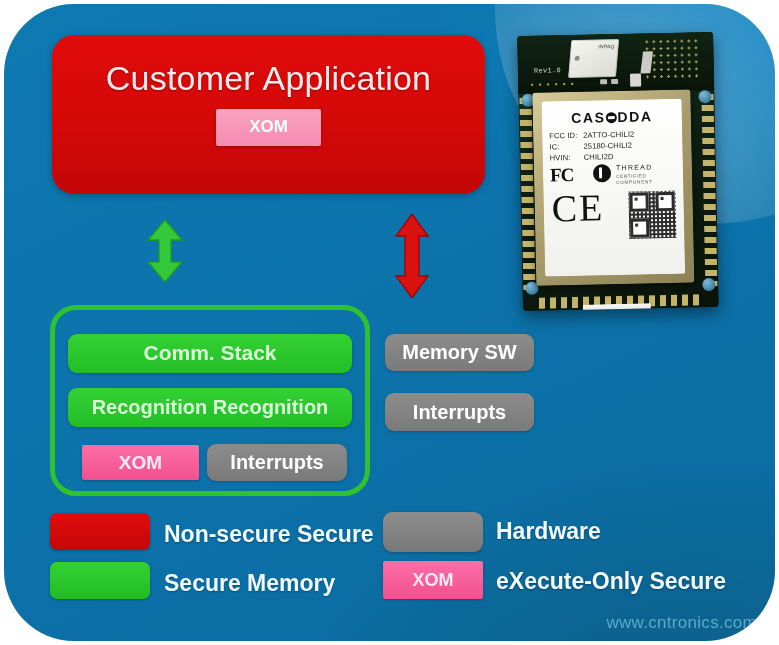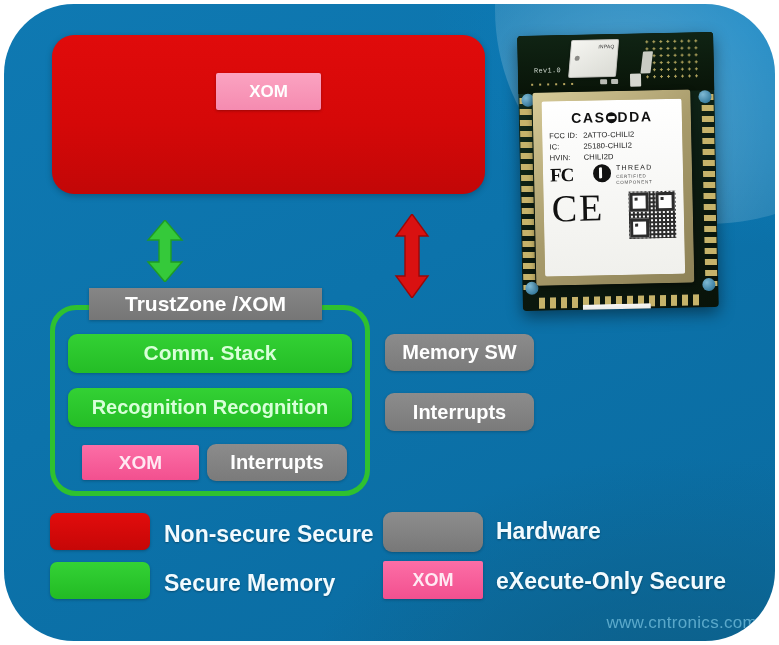--- a/index.html
+++ b/index.html
@@ -474,34 +474,34 @@
   .smd3 { left: 112px; top: 40px; width: 11px; height: 13px; background: #d5d7d0; }
   .smd4 { left: 124px; top: 18px; width: 10px; height: 22px; background: #c9ccc4; transform: skewX(-8deg); }
 </style>
 </head>
 <body>
 
 <div id="stage">
   <div class="canvas">
 
     <div class="box app-box">
+      <div class="app-title">Customer Application</div>
       <div class="xom-app">XOM</div>
     </div>
 
     <svg class="arrow" style="left:140px; top:216px;" width="42" height="62" viewBox="0 0 42 62">
       <polygon points="21,0 38,20 27,20 27,42 38,42 21,62 4,42 15,42 15,20 4,20" fill="#35c93a" stroke="#1f9c24" stroke-width="1.4"></polygon>
     </svg>
 
     <svg class="arrow" style="left:390px; top:210px;" width="36" height="84" viewBox="0 0 36 84">
       <polygon points="18,0 34,22 25,22 25,62 34,62 18,84 2,62 11,62 11,22 2,22" fill="#d91111" stroke="#9c0707" stroke-width="1.4"></polygon>
     </svg>
 
     <div class="secure-frame"></div>
 
-    <div class="box trustzone-bar">TrustZone /XOM</div>
 
     <div class="box green-box comm-stack">Comm. Stack</div>
 
     <div class="box green-box fingerprint">Recognition Recognition</div>
 
     <div class="box xom-secure">XOM</div>
 
     <div class="box gray-box int-secure">Interrupts</div>
 
     <div class="box gray-box other-sw">Memory  SW</div>

